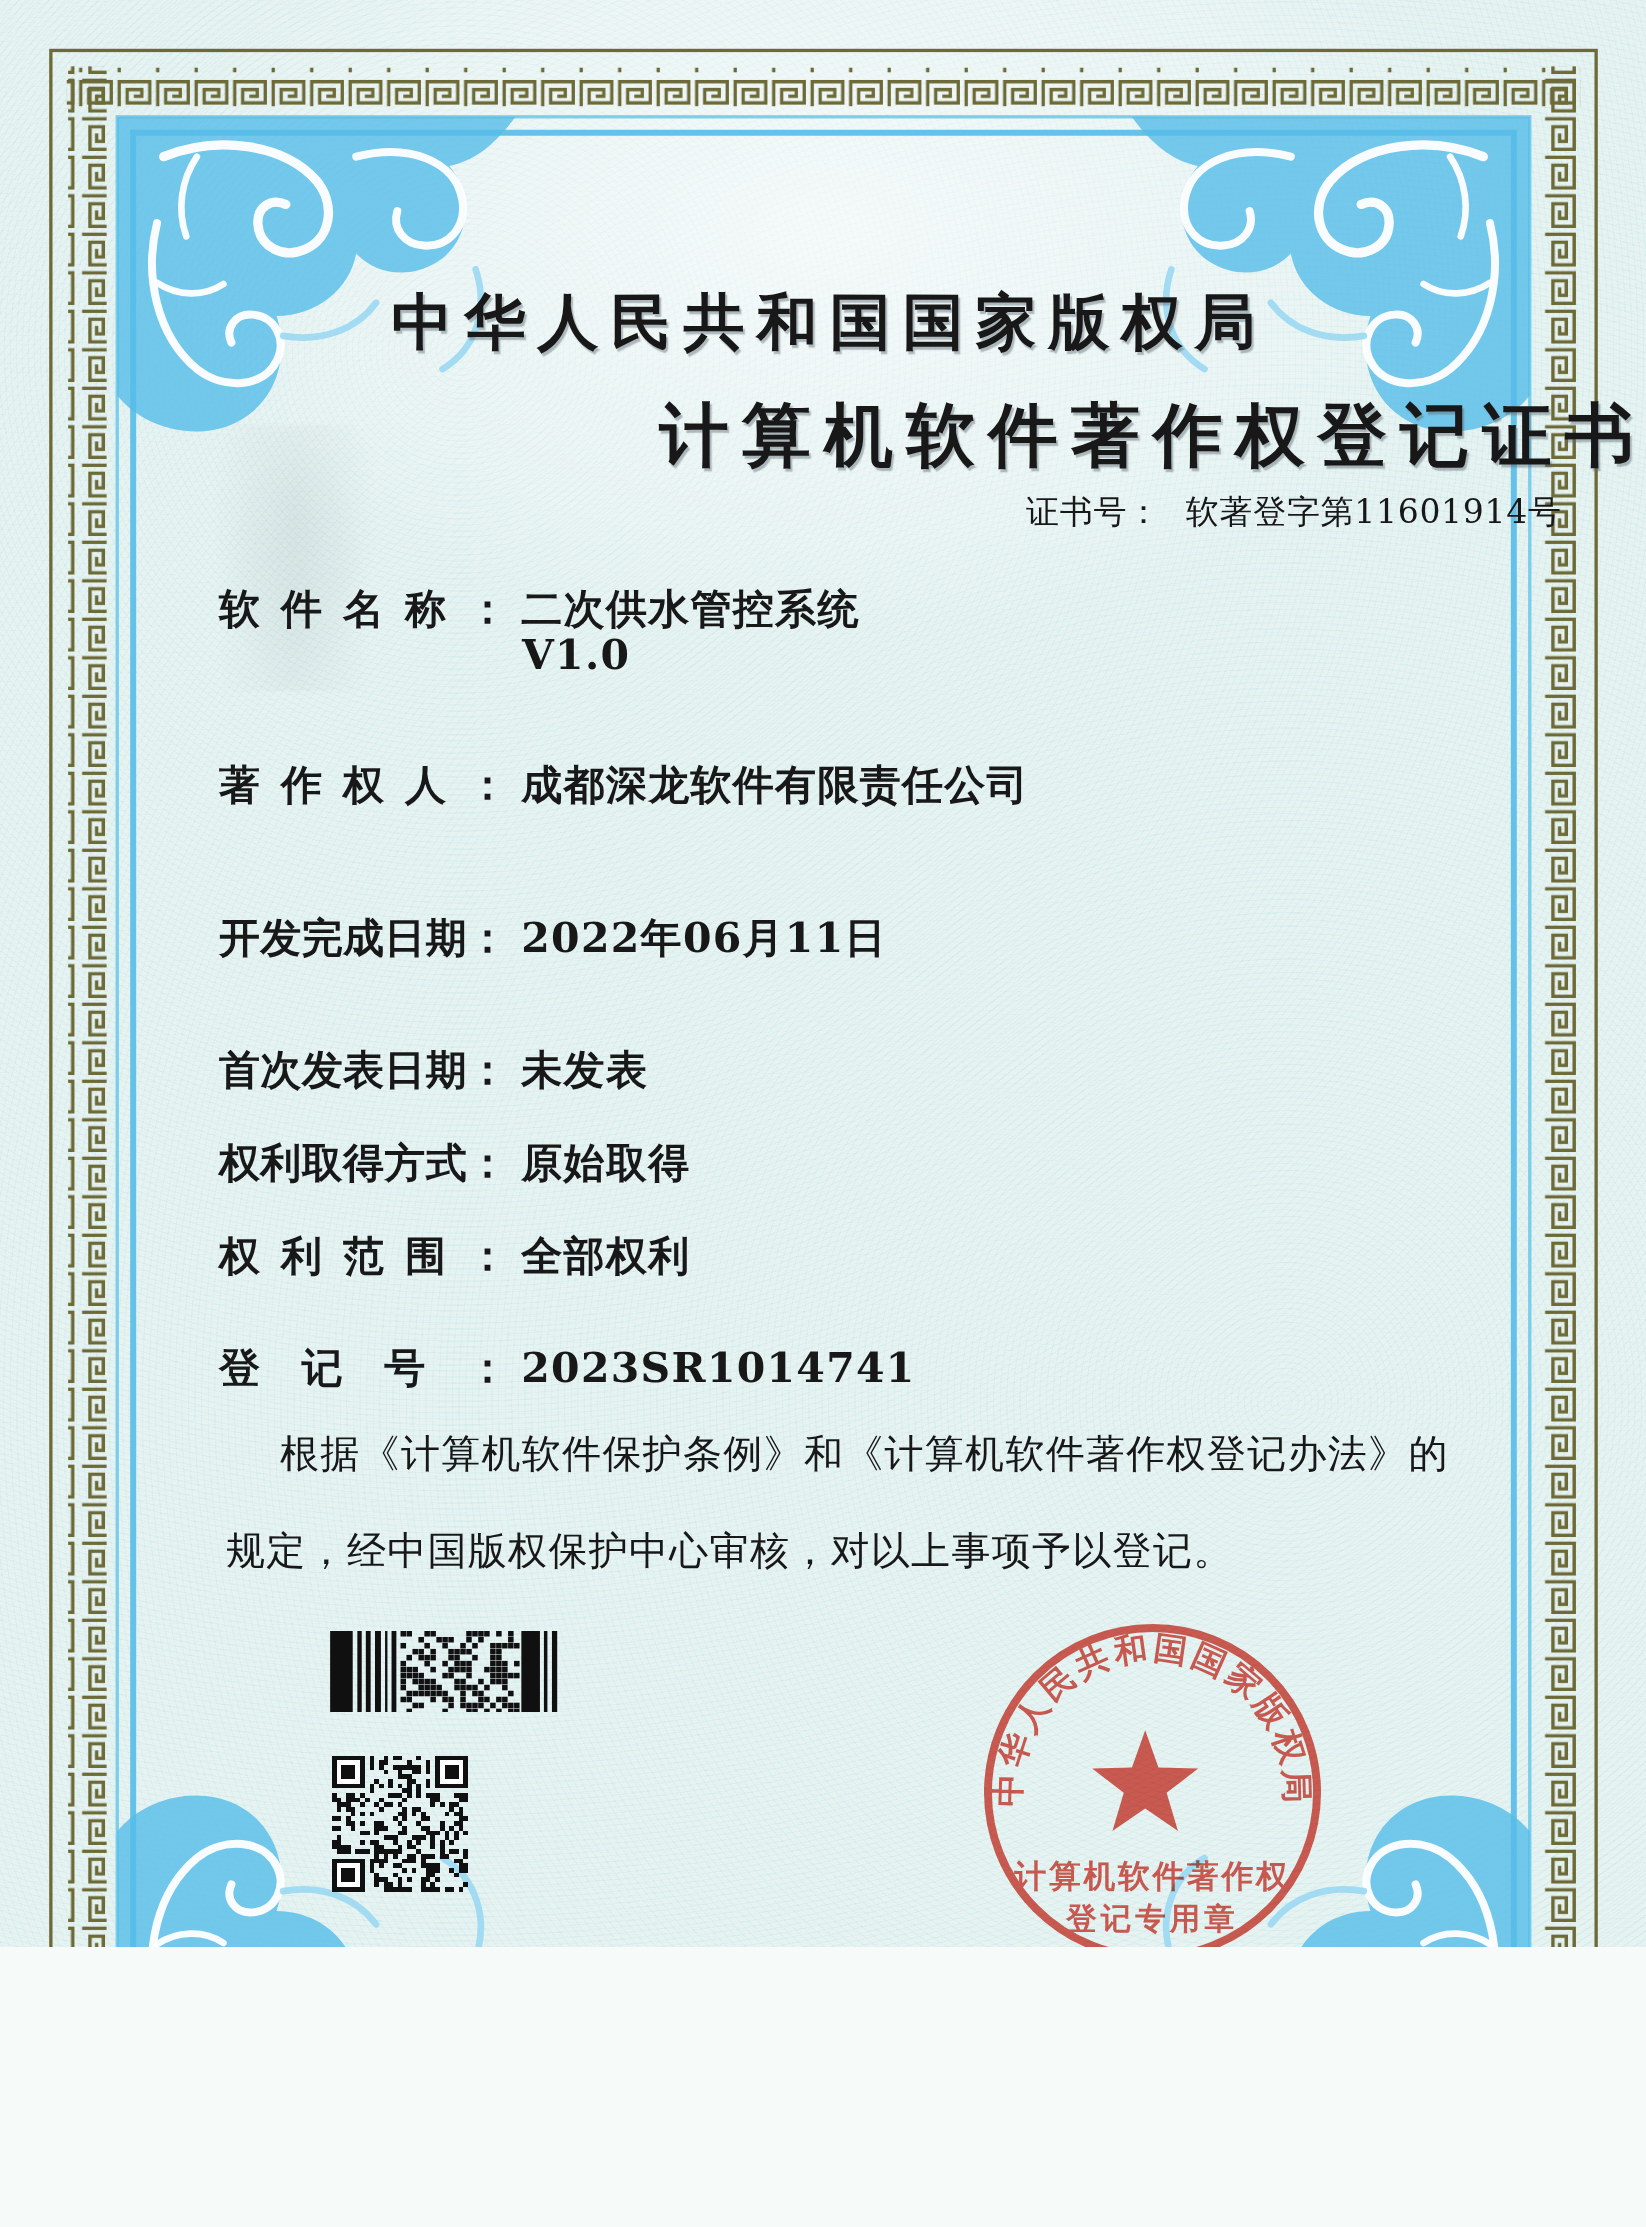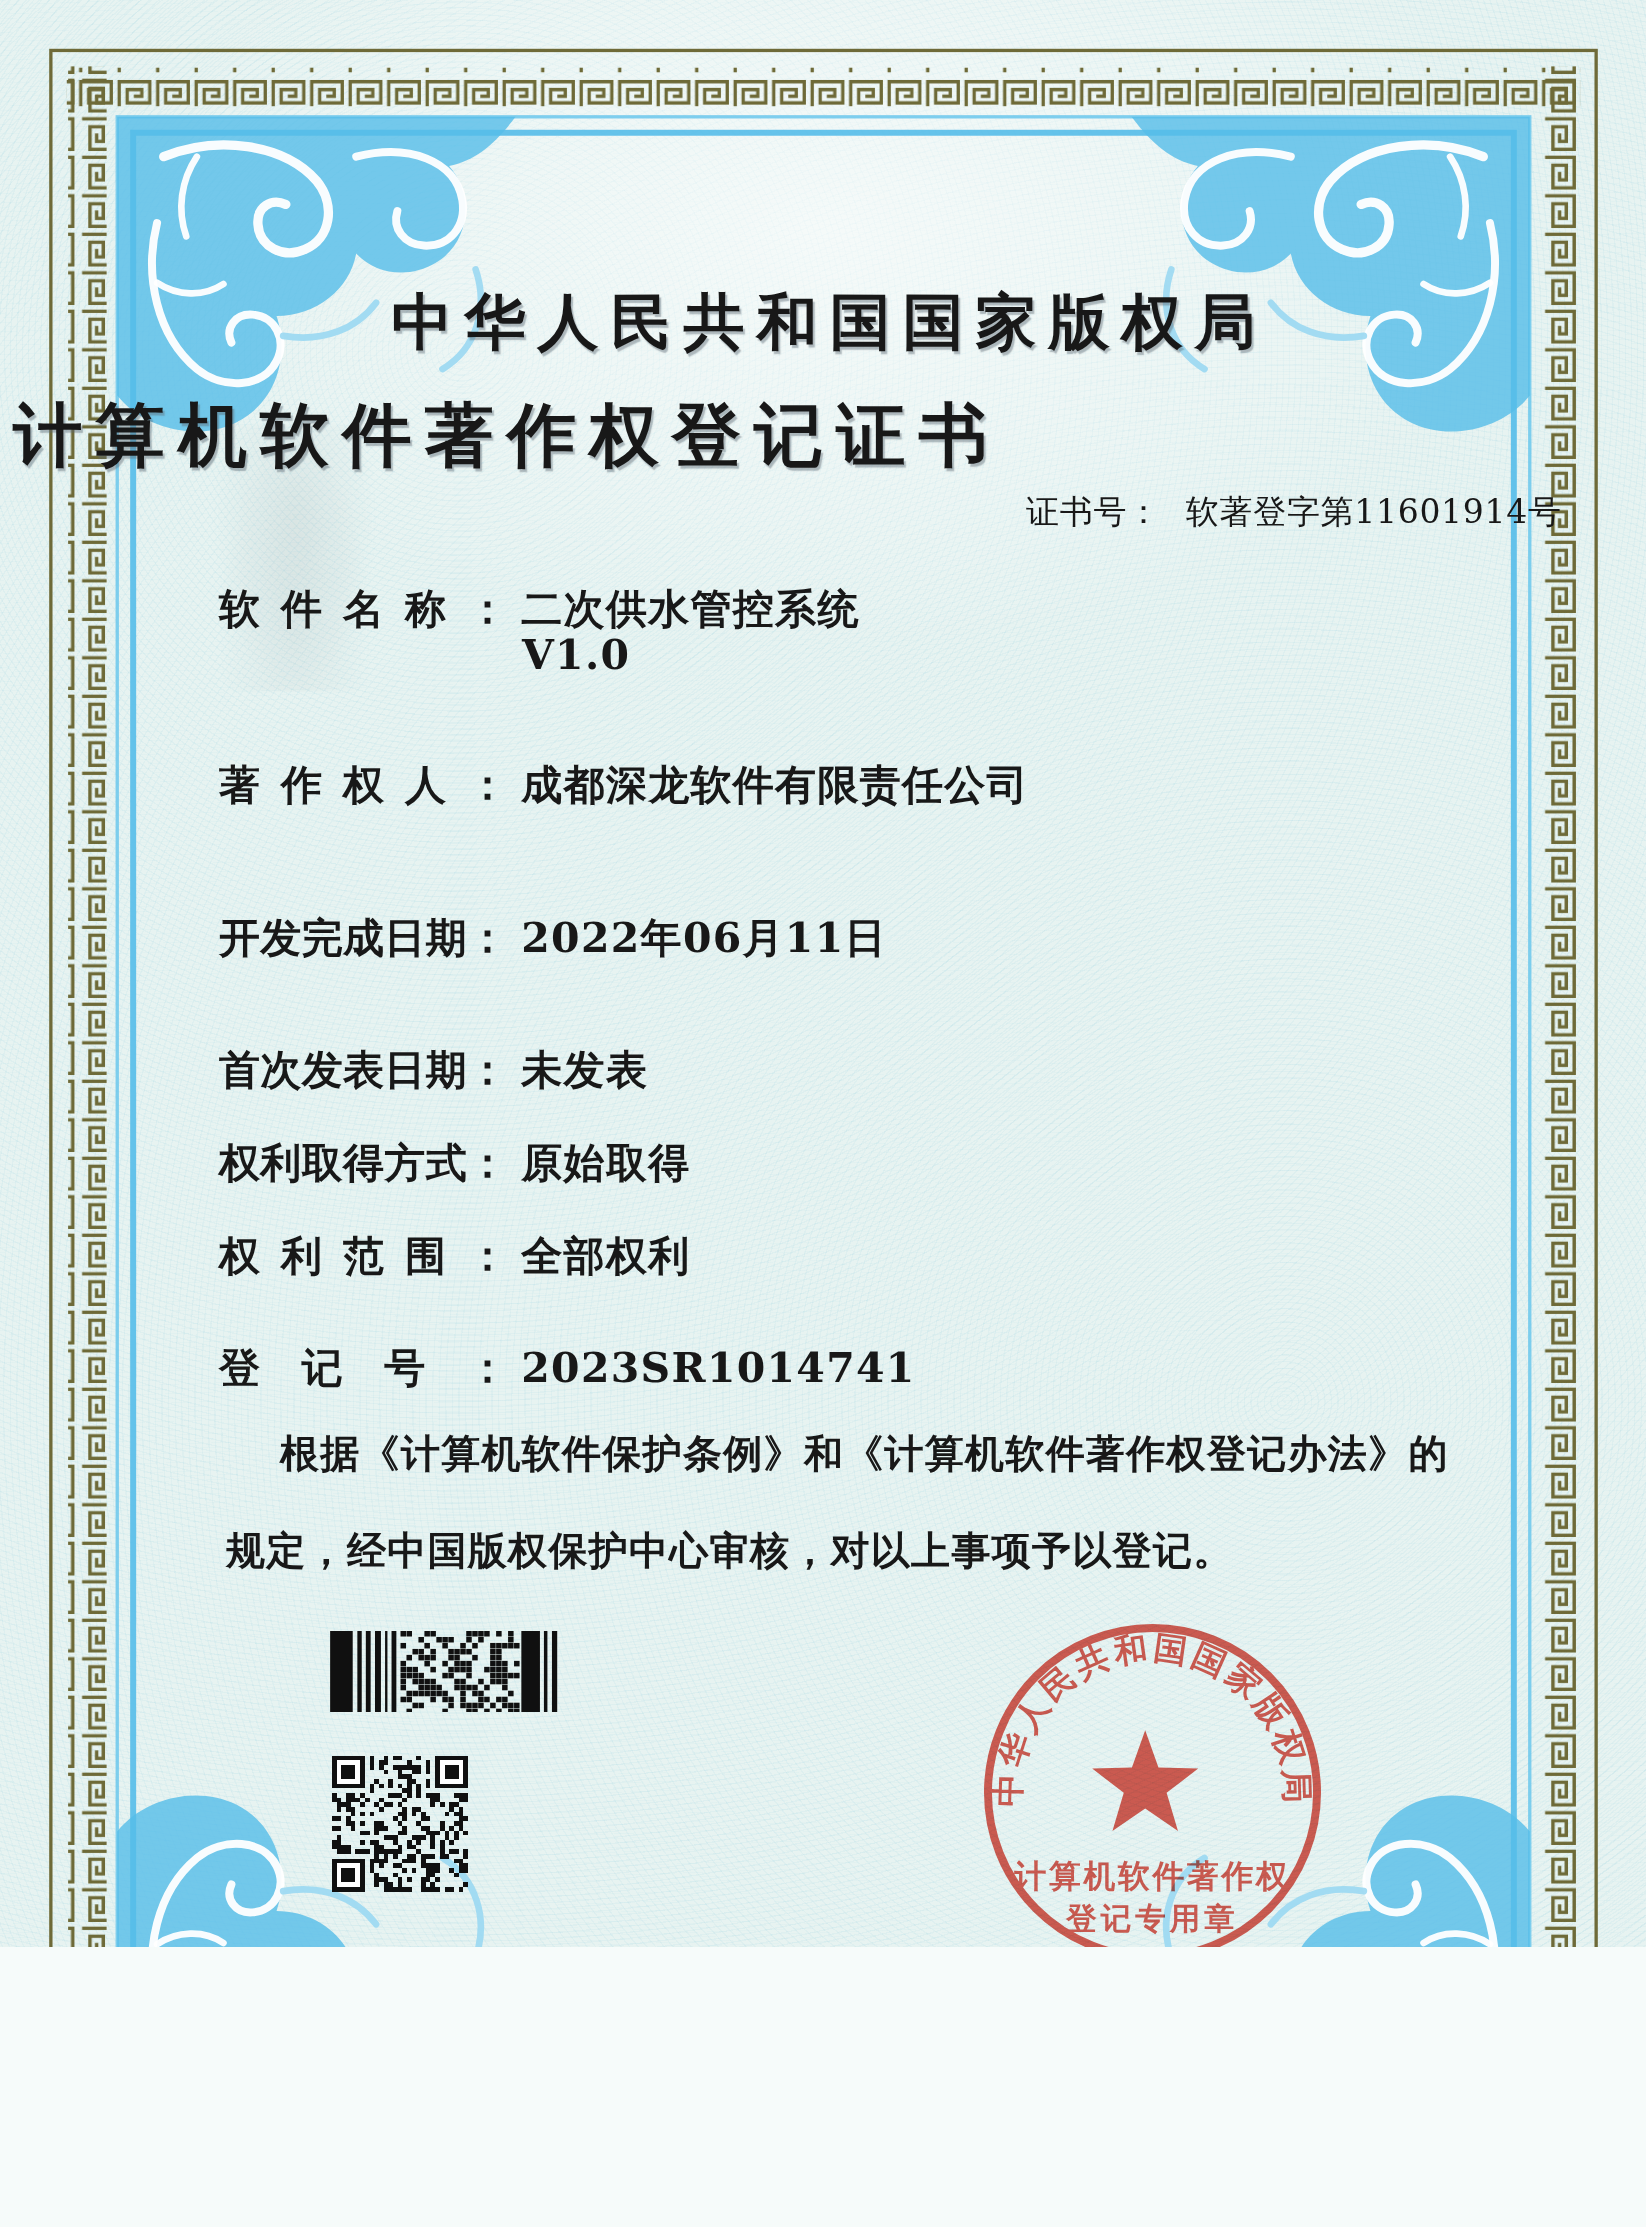--- a/index.html
+++ b/index.html
@@ -34,32 +34,32 @@
     background:radial-gradient(ellipse at 50% 35%, rgba(125,140,145,.10), rgba(0,0,0,0) 70%),
                radial-gradient(ellipse at 50% 78%, rgba(125,140,145,.08), rgba(0,0,0,0) 65%);
     filter:blur(1.3px);
   }
   .authority{
     position:absolute;left:0;right:0;top:282px;margin:0;text-align:center;
     font-size:61px;font-weight:bold;letter-spacing:12px;padding-left:12px;
     text-shadow:2px 2.7px 1.3px rgba(90,105,115,.45);white-space:nowrap;
   }
   .doc-title{
-    position:absolute;left:0;right:0;top:390px;margin:0;text-align:left;
+    position:absolute;left:0;right:0;top:390px;margin:0;text-align:right;
     font-size:69px;font-weight:bold;letter-spacing:13.3px;padding-left:13.3px;
     text-shadow:2px 3.3px 1.3px rgba(90,105,115,.45);white-space:nowrap;
   }
   .cert-no{position:absolute;left:1026px;top:490px;font-size:33px;font-weight:normal;white-space:nowrap;letter-spacing:0.7px;}
   .cert-no .cv{margin-left:25px;}
   .row{position:absolute;left:219px;font-size:41px;font-weight:bold;white-space:nowrap;}
   .lab{display:inline-block;width:289px;text-align:justify;text-align-last:justify;}
   .val{margin-left:13.3px;letter-spacing:1.3px;}
   .r0{top:582px;} .vrow{position:absolute;left:522px;top:631px;font-size:41px;font-weight:bold;letter-spacing:1.3px;}
   .r1{top:758px;} .r2{top:911px;} .r3{top:1043px;} .r4{top:1136px;} .r5{top:1229px;} .r6{top:1341px;}
-  .statement{position:absolute;left:212px;font-size:39px;font-weight:bold;letter-spacing:1.3px;white-space:nowrap;}
+  .statement{position:absolute;left:212px;font-size:39px;font-weight:normal;letter-spacing:1.3px;white-space:nowrap;}
   .st1{top:1427px;padding-left:68px;}
   .st2{top:1524px;margin-left:14px;}
   .code-svg{position:absolute;}
   #barcode{left:330px;top:1631px;}
   #qr{left:332px;top:1753px;}
   .seal-box{position:absolute;left:980px;top:1620px;width:345px;height:345px;mix-blend-mode:multiply;opacity:.93;}
   .seal-ring{stroke:var(--seal-red);fill:none;stroke-width:12px;}
   .seal-text{fill:var(--seal-red);font-family:"DejaVu Serif","Liberation Serif",serif;font-weight:bold;}
   .seal-star{fill:var(--seal-red);}
   .issue-date{

